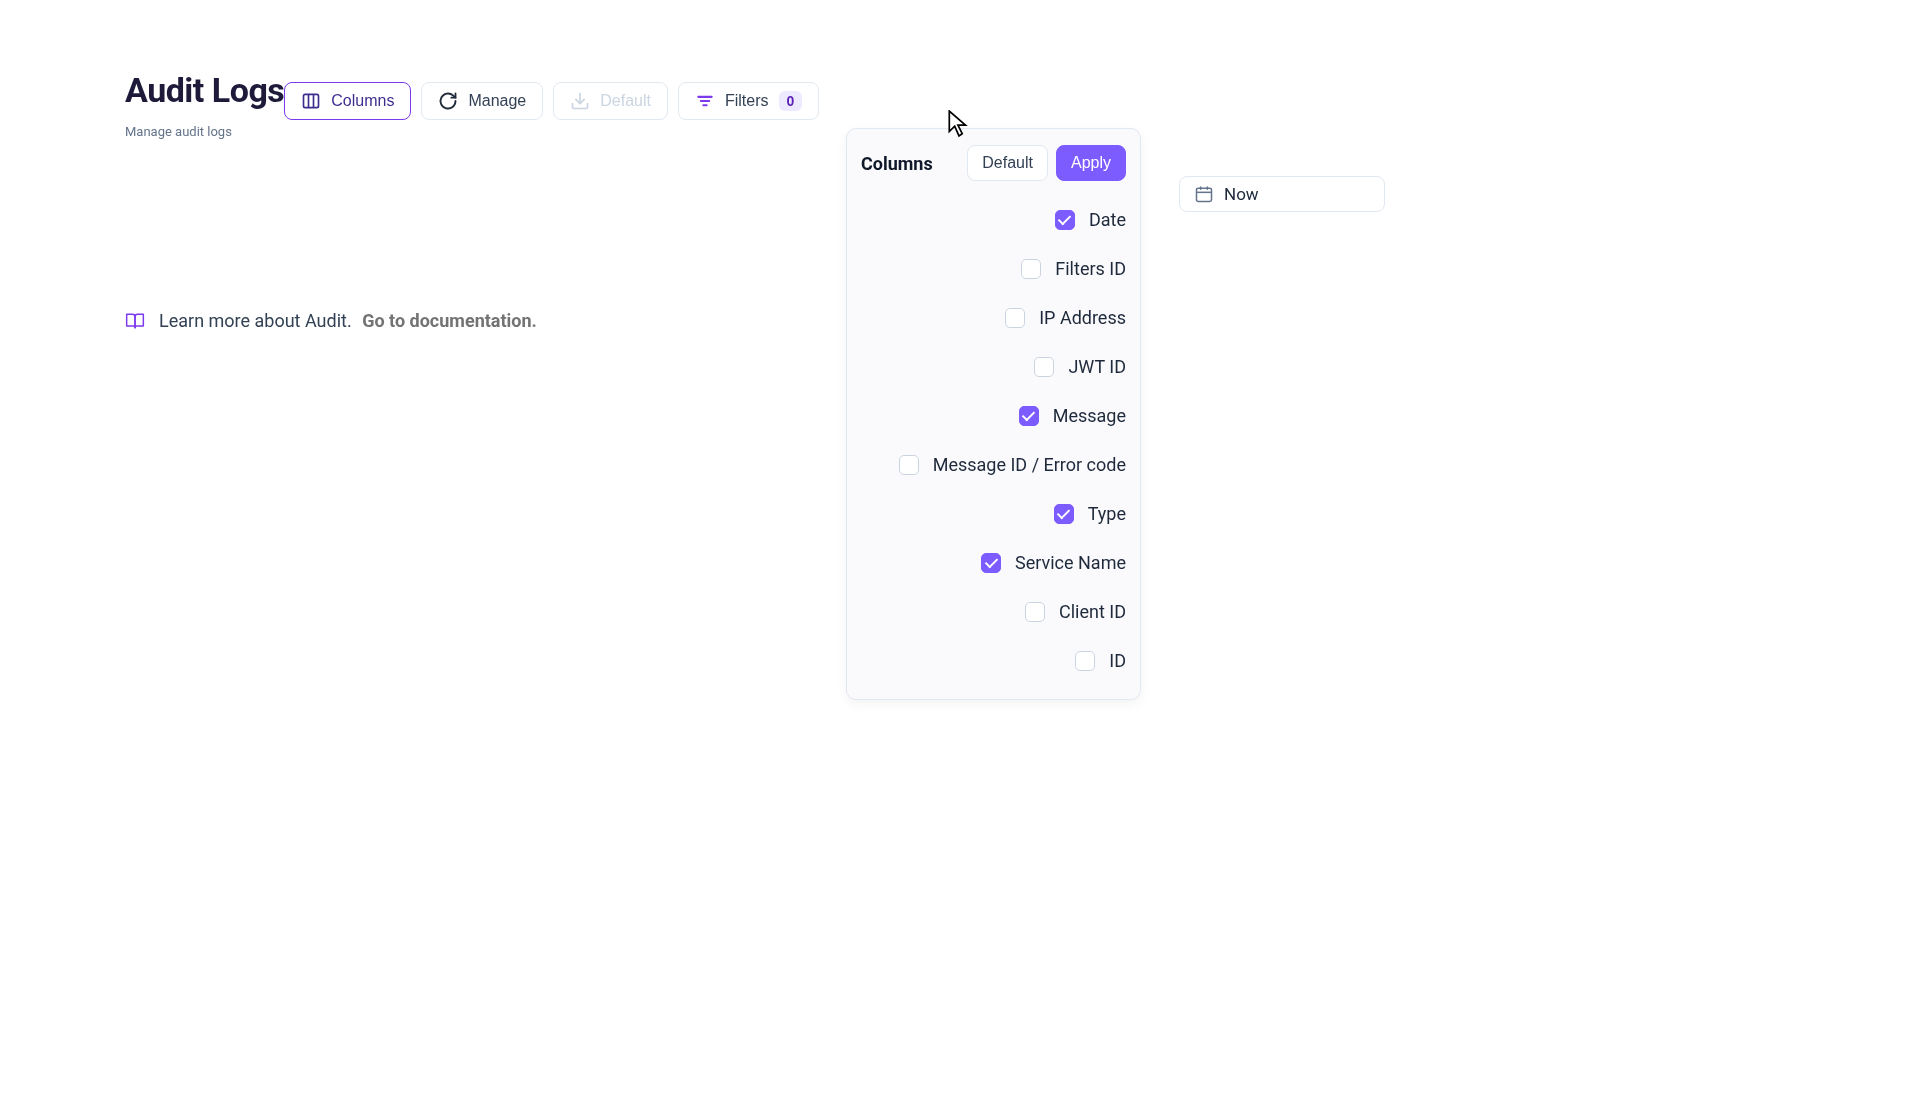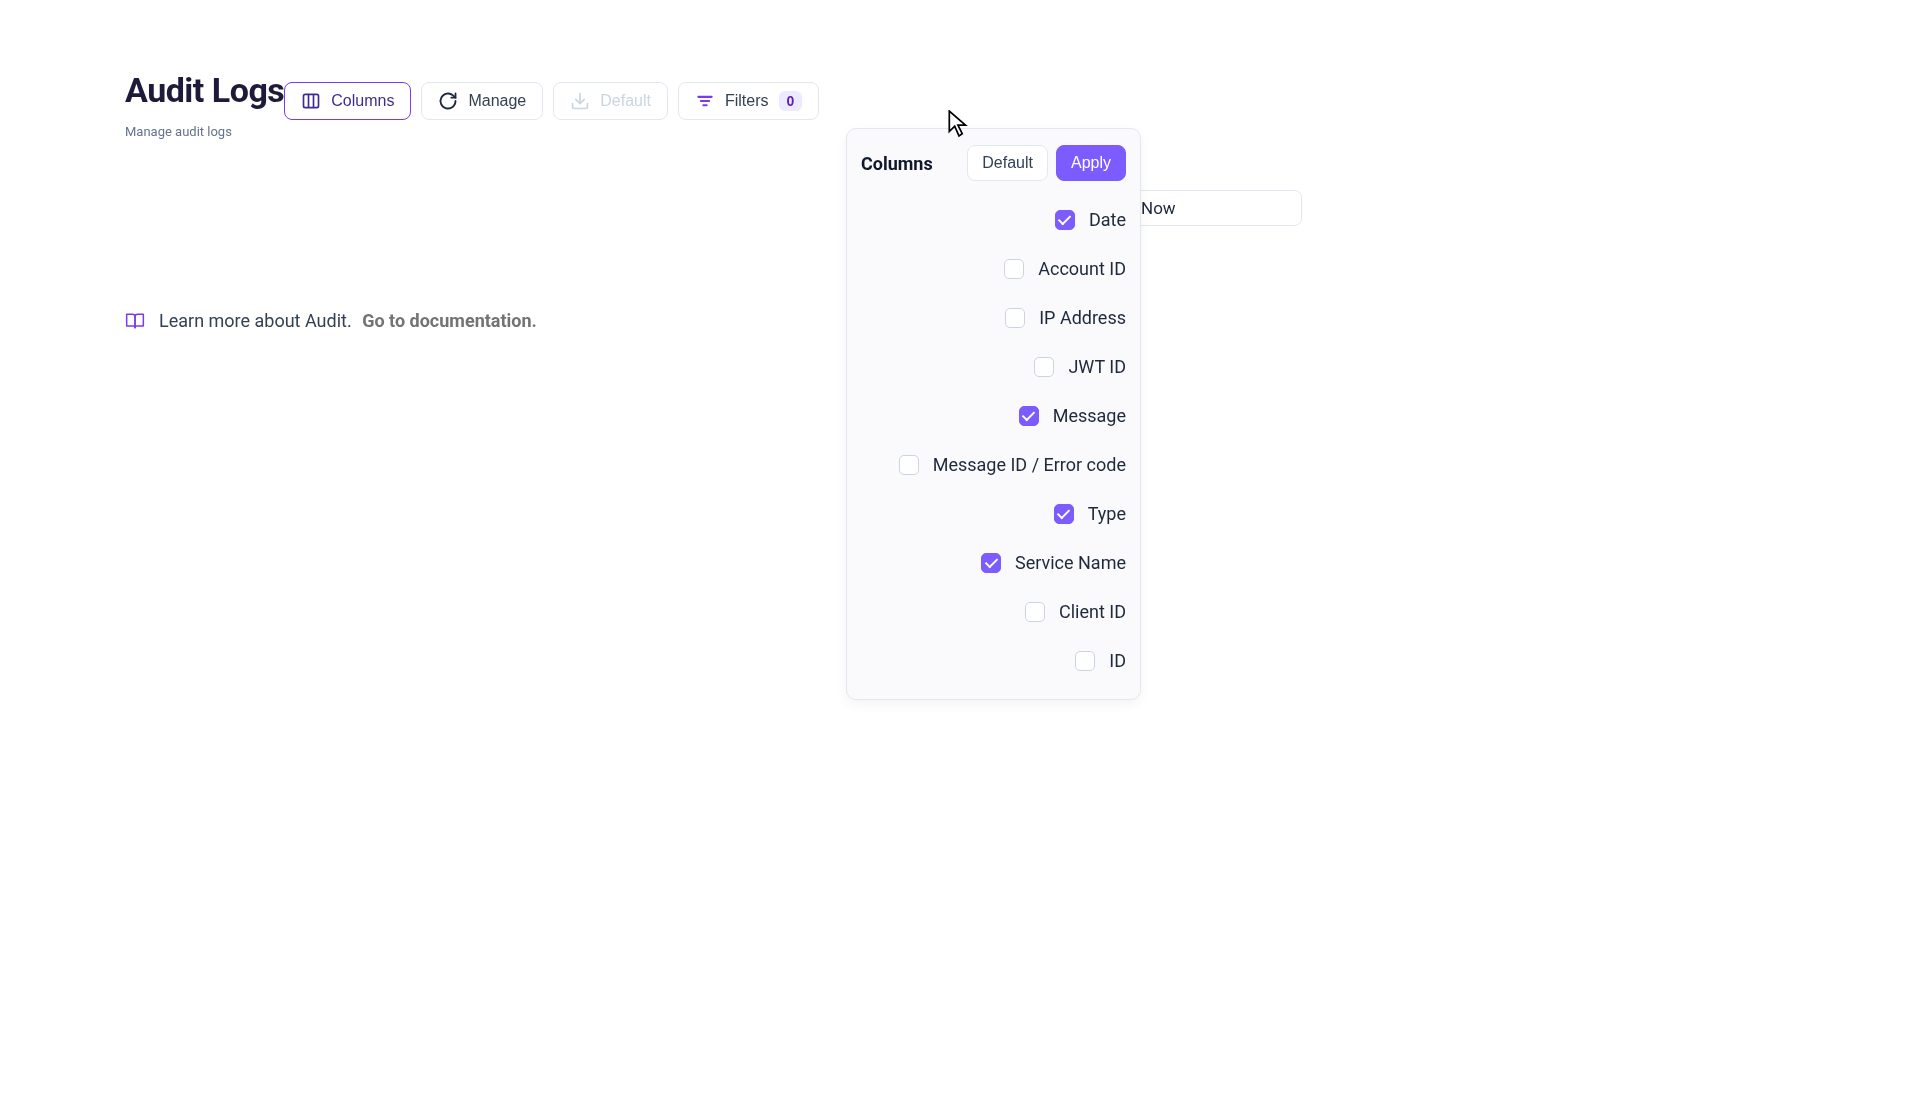--- a/index.html
+++ b/index.html
@@ -161,33 +161,32 @@
     height: 10px;
     border: solid #fff;
     border-width: 0 2.5px 2.5px 0;
     transform: rotate(45deg) translate(-1px,-1px);
   }
 
   
   .date-field {
     position: absolute;
     top: 176px;
-    left: 1096px;
+    left: 1179px;
     width: 206px;
     height: 36px;
     border: 1px solid #e2e8f0;
     border-radius: 8px;
     background: #fff;
     display: flex;
     align-items: center;
     gap: 10px;
     padding: 0 10px 0 14px;
     font-size: 17px;
     color: #1e293b;
-    margin-top: 14px;
   }
 
   
   .cursor {
     position: absolute;
     top: 110px;
     left: 948px;
     width: 22px;
     height: 28px;
     pointer-events: none;
@@ -287,21 +286,21 @@
       <button class="small-btn primary">Apply</button>
     </div>
   </div>
   <ul class="check-list" id="check-list">
       <li class="check-item">
         <span class="checkbox checked"></span>
         <span>Date</span>
       </li>
       <li class="check-item">
         <span class="checkbox"></span>
-        <span>Account ID</span>
+        <span>Filters ID</span>
       </li>
       <li class="check-item">
         <span class="checkbox"></span>
         <span>IP Address</span>
       </li>
       <li class="check-item">
         <span class="checkbox"></span>
         <span>JWT ID</span>
       </li>
       <li class="check-item">

